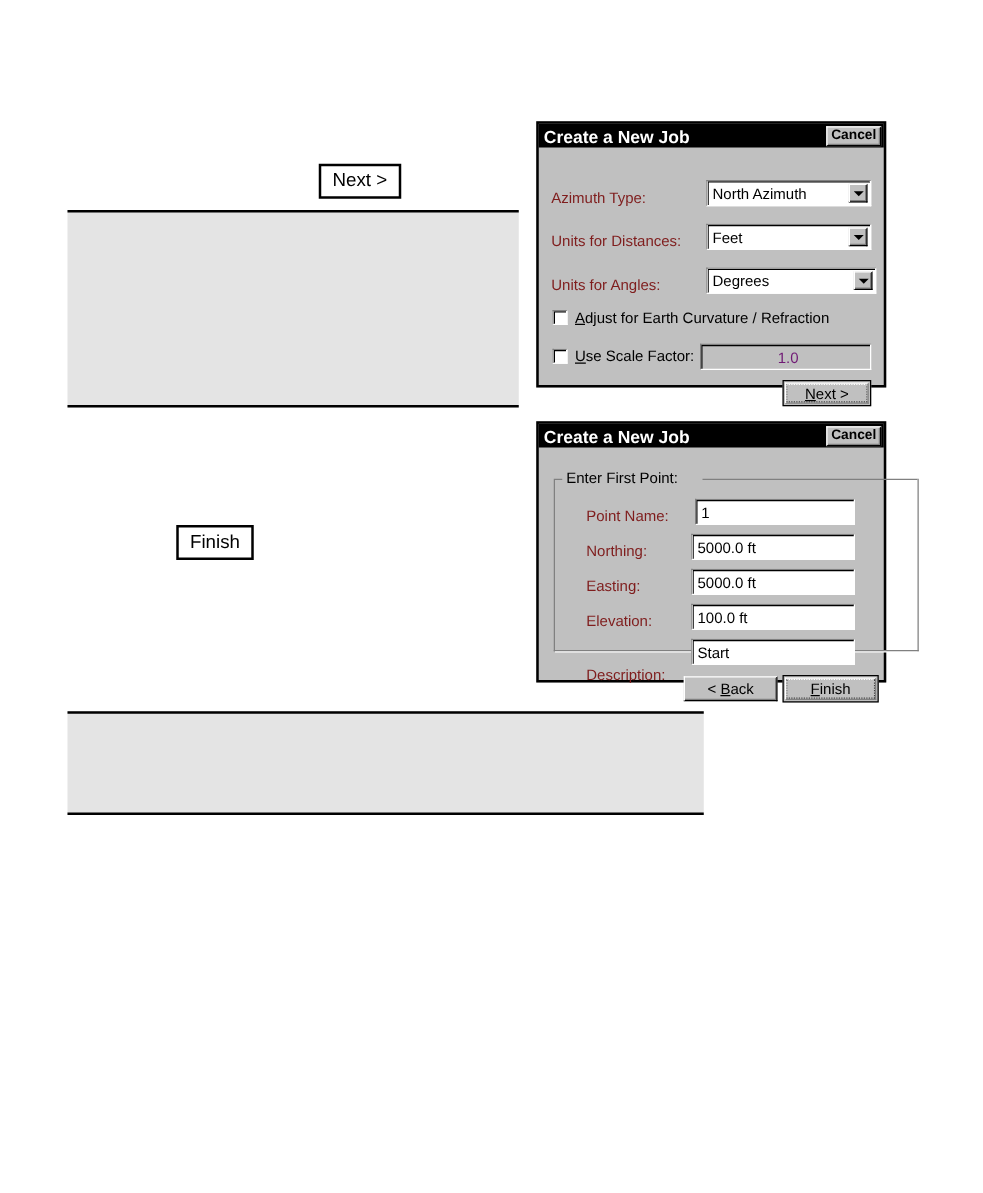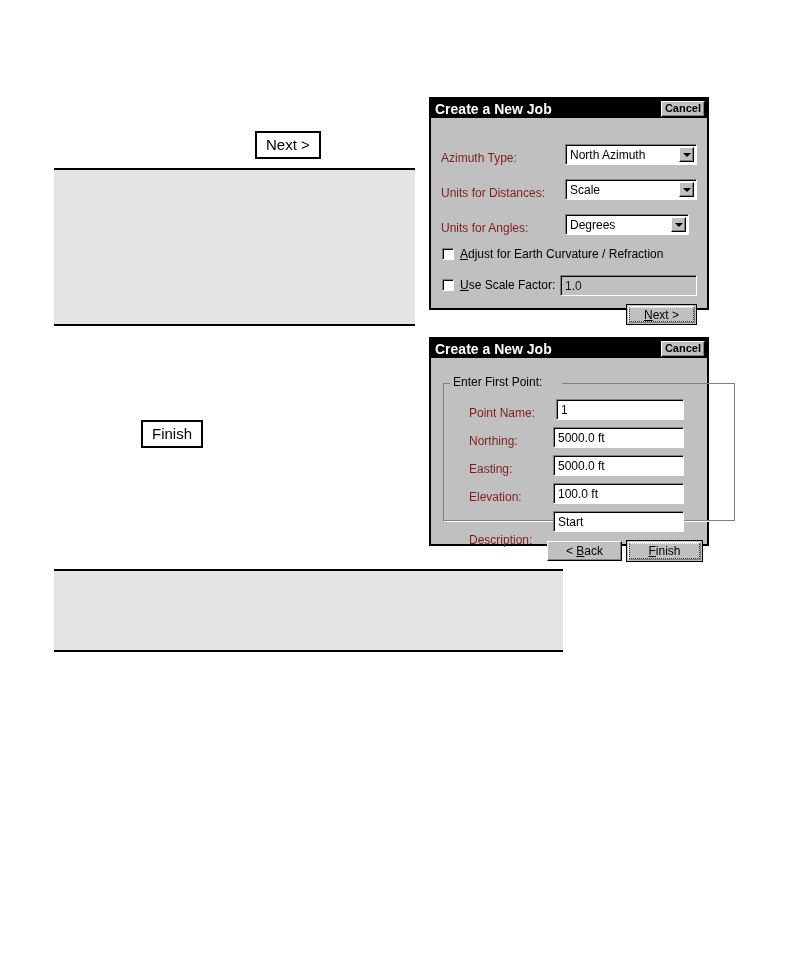--- a/index.html
+++ b/index.html
@@ -102,21 +102,22 @@
     font-size: 12px;
     color: #000000;
     display: flex;
     align-items: center;
     padding-left: 4px;
     white-space: nowrap;
     overflow: hidden;
   }
   .field.disabled {
     background: #c0c0c0;
-    color: #0f172a;
+    color: #701a75;
+    justify-content: center;
   }
 
   
   .combo { position: absolute; box-sizing: border-box; }
   .combo .combo-text {
     position: absolute;
     left: 0; top: 0; right: 0; bottom: 0;
     background: #ffffff;
     box-sizing: border-box;
     border-top: 1px solid #808080;
@@ -269,28 +270,28 @@
     <span class="lbl" style="left:10px; top:34px;">Azimuth Type:</span>
     <div class="combo" style="left:134px; top:26px; width:132px; height:21px;">
       <div class="combo-text">North Azimuth</div>
       <div class="combo-arrow">
         <span class="tri"></span>
       </div>
     </div>
 
     <span class="lbl" style="left:10px; top:69px;">Units for Distances:</span>
     <div class="combo" style="left:134px; top:61px; width:132px; height:21px;">
-      <div class="combo-text">Scale</div>
+      <div class="combo-text">Feet</div>
       <div class="combo-arrow">
         <span class="tri"></span>
       </div>
     </div>
 
     <span class="lbl" style="left:10px; top:104px;">Units for Angles:</span>
-    <div class="combo" style="left:134px; top:96px; width:124px; height:21px;">
+    <div class="combo" style="left:134px; top:96px; width:136px; height:21px;">
       <div class="combo-text">Degrees</div>
       <div class="combo-arrow">
         <span class="tri"></span>
       </div>
     </div>
 
     <div class="cbrow" style="left:11px; top:130px;">
       <span class="cbox"></span>
       <span class="cblabel"><u>A</u><span>djust for Earth Curvature / Refraction</span></span>
     </div>

